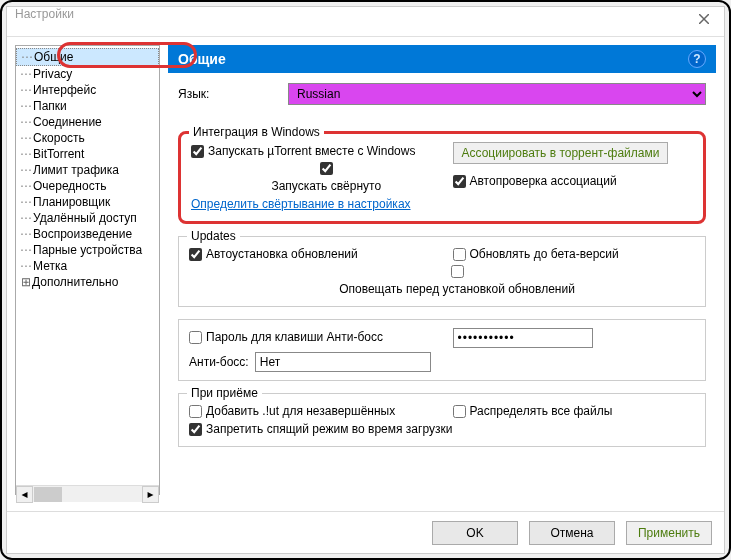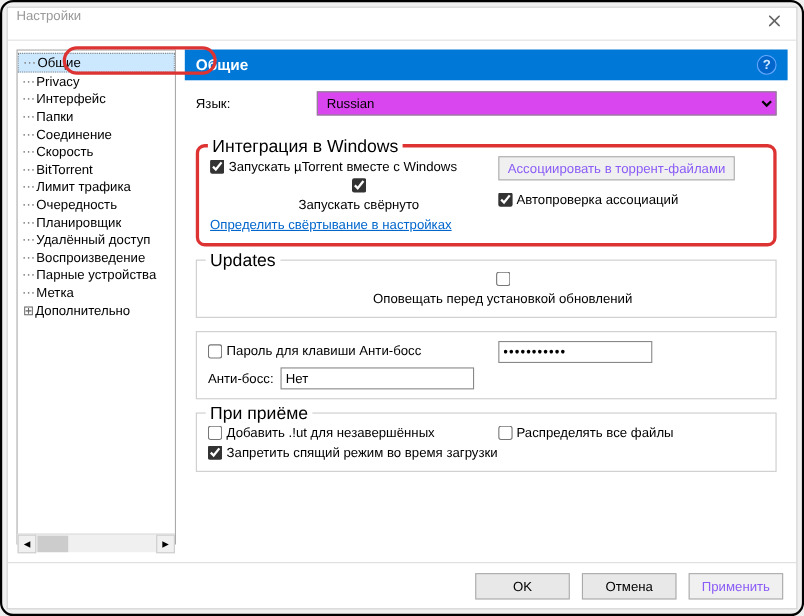--- a/index.html
+++ b/index.html
@@ -24,30 +24,30 @@
     .scroll-track { flex: 1; }
     .content { flex: 1; display: flex; flex-direction: column; }
     .header-bar { background: #0078d7; color: #fff; height: 28px; display: flex; align-items: center; justify-content: space-between; padding: 0 10px; }
     .header-bar .h-title { font-size: 14px; font-weight: bold; }
     .help-icon { width: 18px; height: 18px; border-radius: 50%; background: #0066cc; color: #cfe8ff; display: flex; align-items: center; justify-content: center; font-weight: bold; cursor: pointer; border: 1px solid #66aaff; }
     .settings { padding: 10px 10px 0 10px; }
     .row { display: flex; align-items: center; margin-bottom: 26px; gap: 10px; }
     .row label.lbl { width: 100px; }
     select { flex: 1; height: 22px; border: 1px solid #888; background: #d946ef; padding: 0 4px; cursor: pointer; }
     .fieldset { border: 1px solid #ccc; padding: 8px 10px 8px 10px; margin-bottom: 12px; position: relative; }
-    .fieldset .legend { position: absolute; top: -8px; left: 8px; background: #fff; padding: 0 4px; font-size: 16px; }
+    .fieldset .legend { position: absolute; top: -8px; left: 8px; background: #fff; padding: 0 4px; font-size: 12px; }
     .fieldset.highlighted { border: 3px solid #d33; border-radius: 8px; }
     .fieldset.highlighted .legend { top: -9px; }
     .cols { display: flex; gap: 21px; justify-content: center; }
     .col { flex: 1; }
     .chk-row { display: flex; align-items: center; padding: 2px 0; gap: 4px; }
     .chk-row.indent { padding-left: 30px; flex-direction: column; }
     input[type="checkbox"] { width: 13px; height: 13px; cursor: pointer; accent-color: #333; }
     .btn { height: 22px; padding: 0 8px; border: 1px solid #aaa; background: #e8e8e8; cursor: pointer; }
-    .btn:disabled { color: #8b5cf6; background: #f0f0f0; cursor: default; }
+    .btn:disabled { color: #4d7c0f; background: #f0f0f0; cursor: default; }
     .link-text { color: #0066cc; text-decoration: underline; cursor: pointer; }
     input[type="text"], input[type="password"] { height: 20px; border: 1px solid #888; padding: 0 4px; }
     .footer { height: 42px; border-top: 1px solid #ddd; display: flex; align-items: center; justify-content: flex-end; padding: 0 12px; gap: 11px; }
     .footer .btn { width: 86px; height: 24px; }
     .highlight-oval { position: absolute; border: 3px solid #d33; border-radius: 18px; pointer-events: none; }
     .ov1 { top: 35px; left: 50px; width: 140px; height: 26px; }
     .pass-wrap { flex: 1; display: flex; align-items: center; }
     .pass-wrap input { width: 140px; letter-spacing: 1px; }
     .antiboss-row { display: flex; align-items: center; gap: 6px; margin-top: 4px; }
     .antiboss-row .lbl2 { width: auto; }
@@ -177,20 +177,34 @@
                 <div class="chk-row" style="margin-top:8px;">
                     <input type="checkbox" checked="" style="">
                     <span>Автопроверка ассоциаций</span>
                   </div>
               </div>
             </div>
           </div>
 
           <div class="fieldset">
             <div class="legend">Updates</div>
+            <div class="cols">
+              <div class="col">
+                <div class="chk-row">
+                    <input type="checkbox" checked="" style="">
+                    <span>Автоустановка обновлений</span>
+                  </div>
+              </div>
+              <div class="col">
+                <div class="chk-row">
+                    <input type="checkbox" style="">
+                    <span>Обновлять до бета-версий</span>
+                  </div>
+              </div>
+            </div>
             <div class="chk-row indent">
                 <input type="checkbox" style="">
                 <span>Оповещать перед установкой обновлений</span>
               </div>
           </div>
 
           <div class="fieldset">
             <div class="cols">
               <div class="col">
                 <div class="chk-row">

